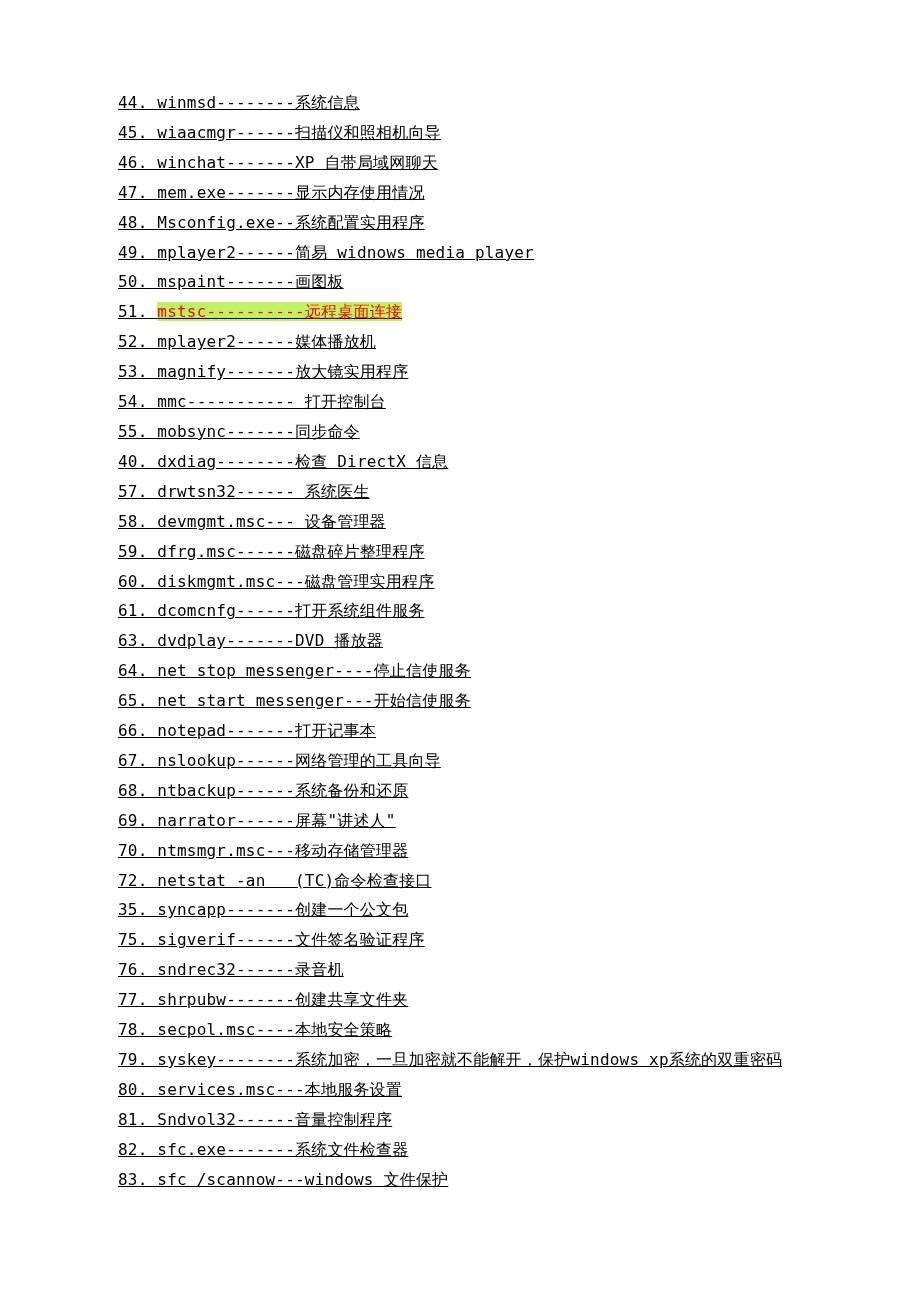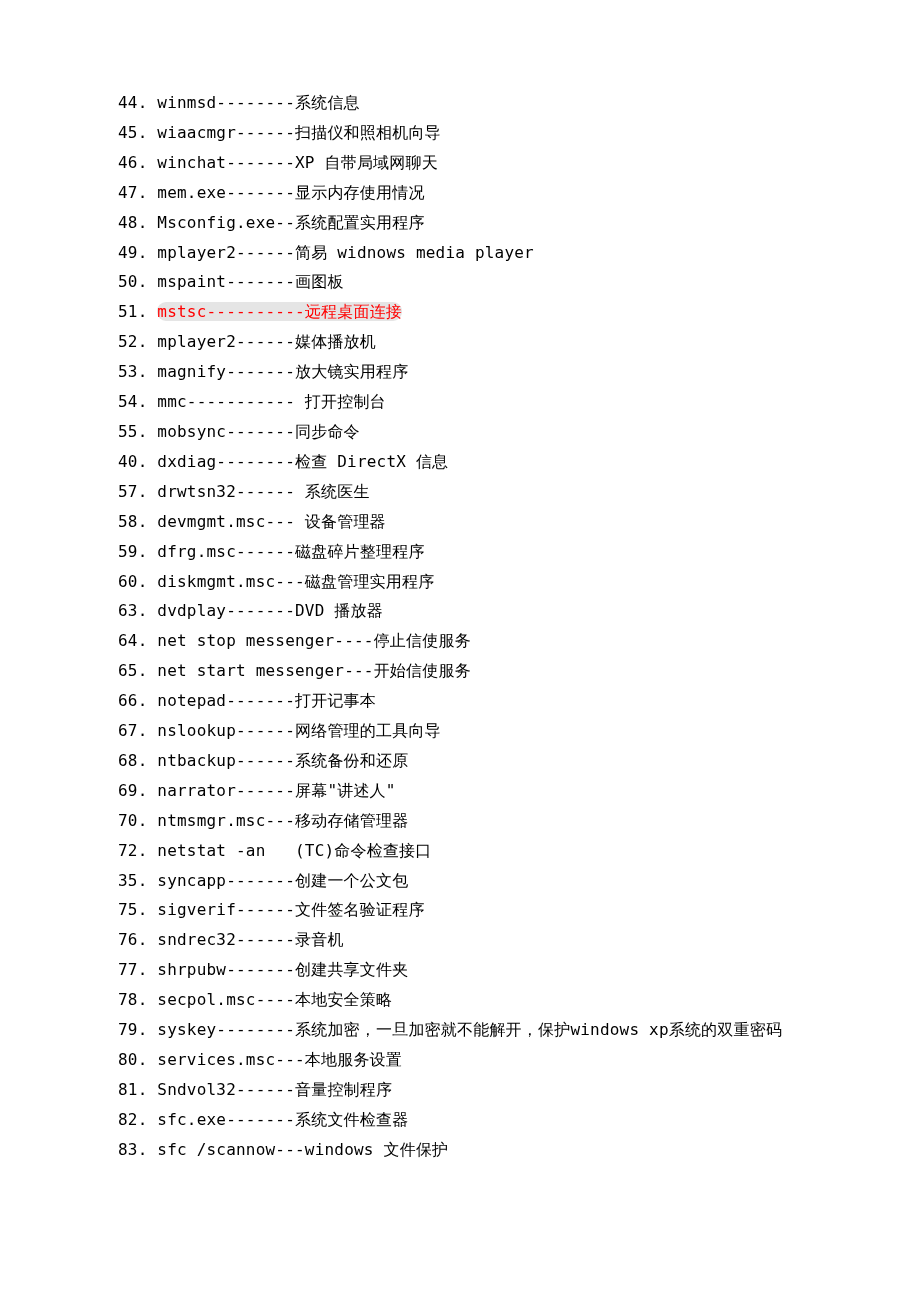--- a/index.html
+++ b/index.html
@@ -11,26 +11,26 @@
     color: #000000;
     width: 920px;
   }
   .page {
     padding: 88px 118px 60px 118px;
     line-height: 1.87;
     letter-spacing: 0.2px;
   }
   .row {
     white-space: pre-wrap;
+    text-decoration: underline;
   }
   .hl {
-    background: #e5e5e5;
+    background: #bef264;
     color: #ff0000;
     display: inline;
-    border-radius: 9px;
   }
 </style>
 </head>
 <body>
 
 <div class="page" id="page">
     <div class="row"><span>44. winmsd--------系统信息</span></div>
     <div class="row"><span>45. wiaacmgr------扫描仪和照相机向导</span></div>
     <div class="row"><span>46. winchat-------XP 自带局域网聊天</span></div>
     <div class="row"><span>47. mem.exe-------显示内存使用情况</span></div>
@@ -40,20 +40,21 @@
     <div class="row"><span>51. </span><span class="hl">mstsc----------远程桌面连接</span></div>
     <div class="row"><span>52. mplayer2------媒体播放机</span></div>
     <div class="row"><span>53. magnify-------放大镜实用程序</span></div>
     <div class="row"><span>54. mmc----------- 打开控制台</span></div>
     <div class="row"><span>55. mobsync-------同步命令</span></div>
     <div class="row"><span>40. dxdiag--------检查 DirectX 信息</span></div>
     <div class="row"><span>57. drwtsn32------ 系统医生</span></div>
     <div class="row"><span>58. devmgmt.msc--- 设备管理器</span></div>
     <div class="row"><span>59. dfrg.msc------磁盘碎片整理程序</span></div>
     <div class="row"><span>60. diskmgmt.msc---磁盘管理实用程序</span></div>
+    <div class="row"><span>61. dcomcnfg------打开系统组件服务</span></div>
     <div class="row"><span>63. dvdplay-------DVD 播放器</span></div>
     <div class="row"><span>64. net stop messenger----停止信使服务</span></div>
     <div class="row"><span>65. net start messenger---开始信使服务</span></div>
     <div class="row"><span>66. notepad-------打开记事本</span></div>
     <div class="row"><span>67. nslookup------网络管理的工具向导</span></div>
     <div class="row"><span>68. ntbackup------系统备份和还原</span></div>
     <div class="row"><span>69. narrator------屏幕"讲述人"</span></div>
     <div class="row"><span>70. ntmsmgr.msc---移动存储管理器</span></div>
     <div class="row"><span>72. netstat -an   (TC)命令检查接口</span></div>
     <div class="row"><span>35. syncapp-------创建一个公文包</span></div>

